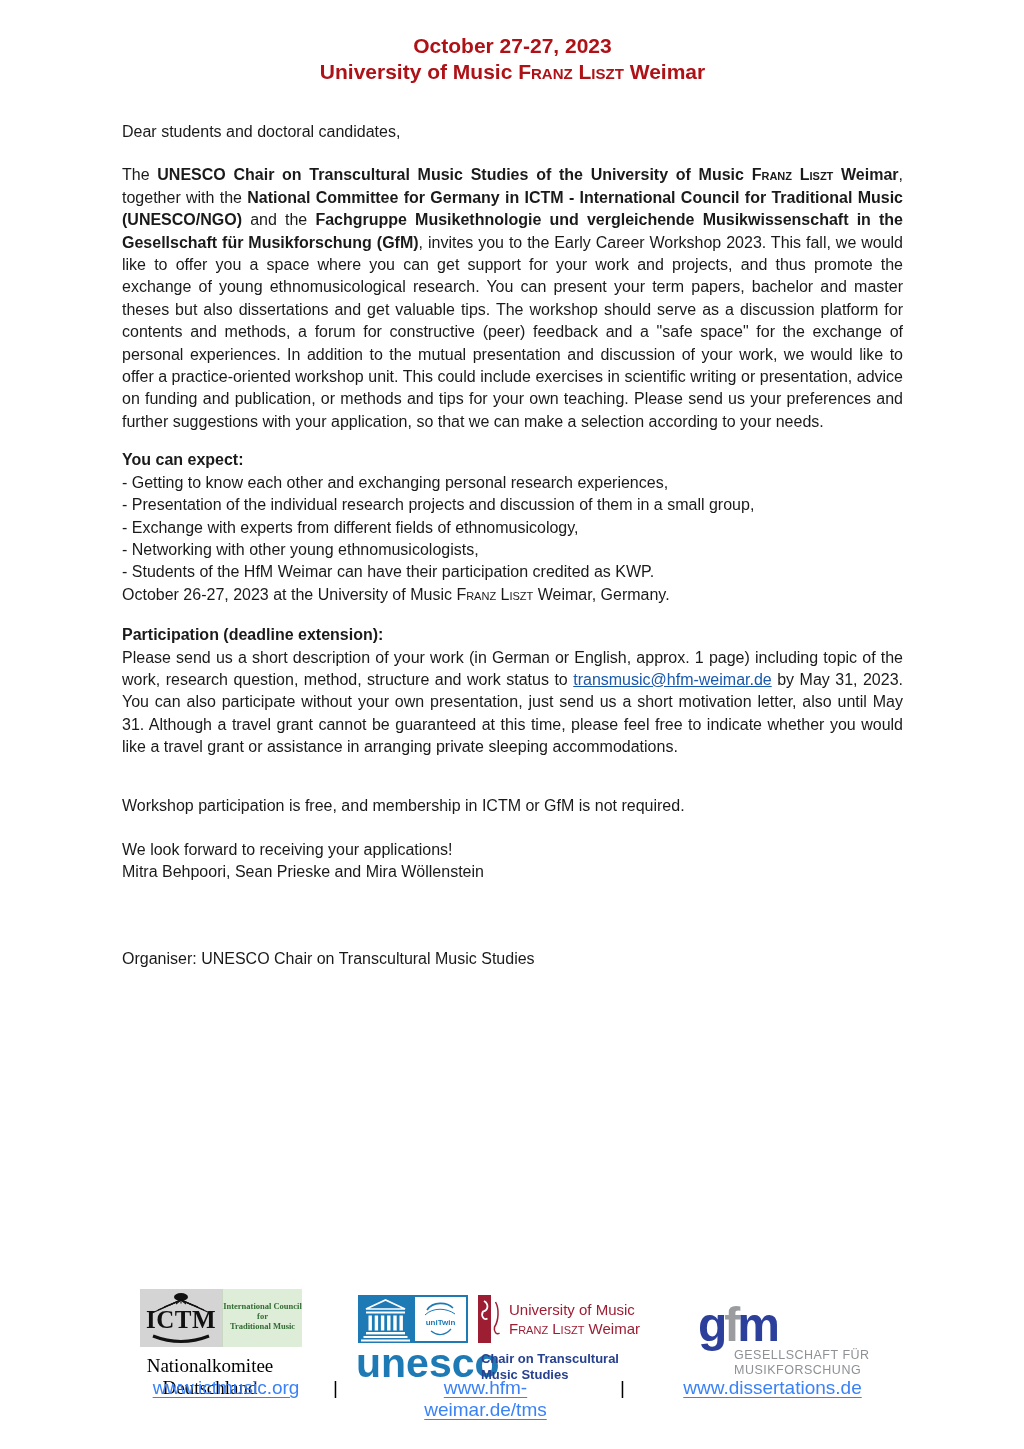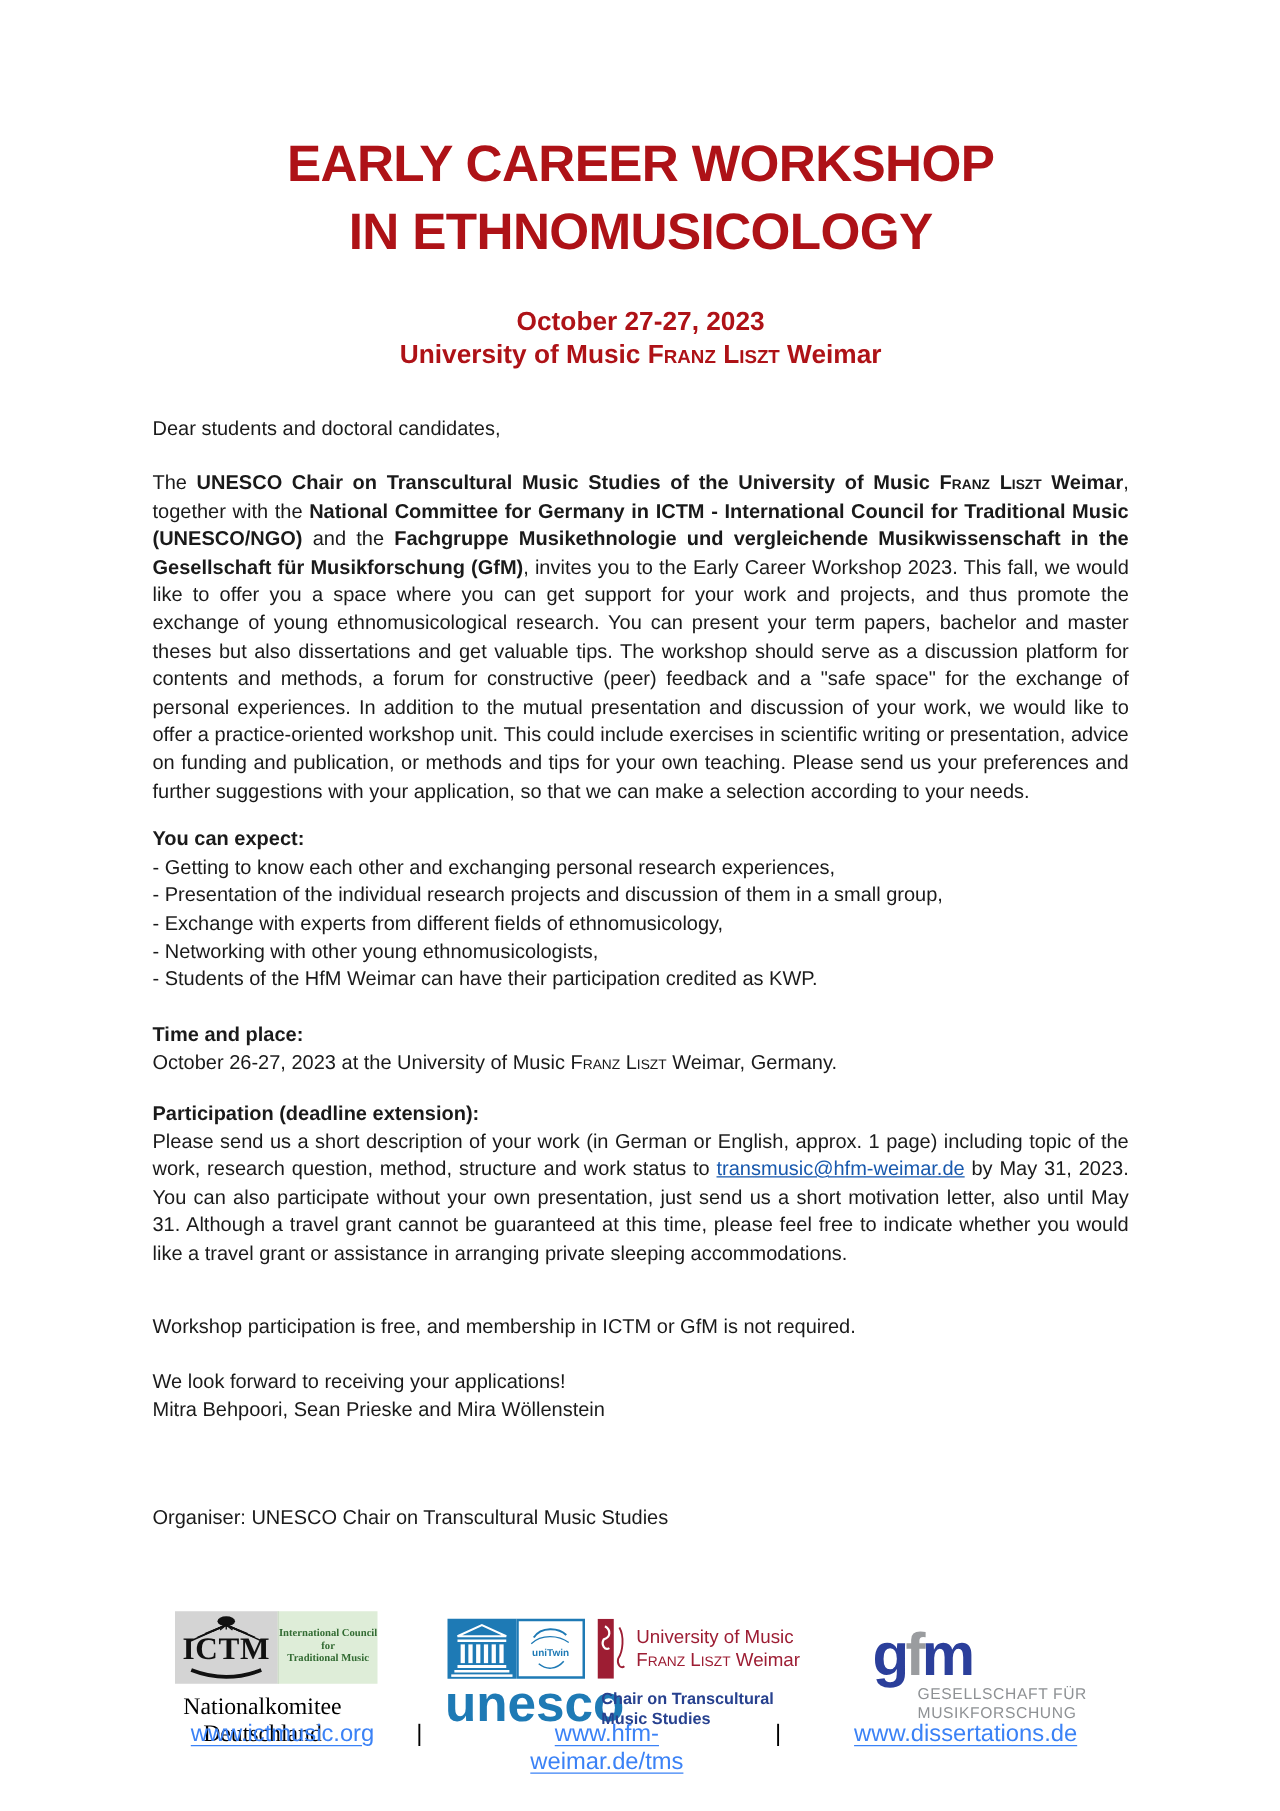--- a/index.html
+++ b/index.html
@@ -102,44 +102,39 @@
   .fsep{position:absolute;top:95px;font-size:19px;color:#000;}
   .fsep1{left:333px;}
   .fsep2{left:620px;}
 </style>
 </head>
 <body>
 
 <div class="page">
   <div class="content">
 
-    <h1 class="title">
-      <span class="tl">EARLY CAREER WORKSHOP</span>
-      <span class="tl">IN ETHNOMUSICOLOGY</span>
-    </h1>
 
     <div class="subtitle">
       <div>October 27-27, 2023</div>
       <div><span>University of Music </span><span class="sc">Franz Liszt</span><span> Weimar</span></div>
     </div>
 
     <p class="salutation">Dear students and doctoral candidates,</p>
 
     <p class="intro"><span>The </span><span class="b">UNESCO Chair on Transcultural Music Studies of the University of Music </span><span class="b sc">Franz Liszt</span><span class="b"> Weimar</span><span>, together with the </span><span class="b">National Committee for Germany in ICTM - International Council for Traditional Music (UNESCO/NGO)</span><span> and the </span><span class="b">Fachgruppe Musikethnologie und vergleichende Musikwissenschaft in the Gesellschaft für Musikforschung (GfM)</span><span>, invites you to the Early Career Workshop 2023. This fall, we would like to offer you a space where you can get support for your work and projects, and thus promote the exchange of young ethnomusicological research. You can present your term papers, bachelor and master theses but also dissertations and get valuable tips. The workshop should serve as a discussion platform for contents and methods, a forum for constructive (peer) feedback and a "safe space" for the exchange of personal experiences. In addition to the mutual presentation and discussion of your work, we would like to offer a practice-oriented workshop unit. This could include exercises in scientific writing or presentation, advice on funding and publication, or methods and tips for your own teaching. Please send us your preferences and further suggestions with your application, so that we can make a selection according to your needs.</span></p>
 
     <p class="heading h-expect">You can expect:</p>
     <div class="list">
       <div class="li">- Getting to know each other and exchanging personal research experiences,</div>
       <div class="li">- Presentation of the individual research projects and discussion of them in a small group,</div>
       <div class="li">- Exchange with experts from different fields of ethnomusicology,</div>
       <div class="li">- Networking with other young ethnomusicologists,</div>
       <div class="li">- Students of the HfM Weimar can have their participation credited as KWP.</div>
     </div>
 
-    <p class="heading h-time">Time and place:</p>
     <p><span>October 26-27, 2023 at the University of Music </span><span class="sc">Franz Liszt</span><span> Weimar, Germany.</span></p>
 
     <p class="heading h-part">Participation (deadline extension):</p>
     <p class="part-body"><span>Please send us a short description of your work (in German or English, approx. 1 page) including topic of the work, research question, method, structure and work status to </span><a class="email-link" href="#">transmusic@hfm-weimar.de</a><span> by May 31, 2023. You can also participate without your own presentation, just send us a short motivation letter, also until May 31. Although a travel grant cannot be guaranteed at this time, please feel free to indicate whether you would like a travel grant or assistance in arranging private sleeping accommodations.</span></p>
 
     <p class="fee">Workshop participation is free, and membership in ICTM or GfM is not required.</p>
 
     <div class="closing">
       <div>We look forward to receiving your applications!</div>
       <div>Mitra Behpoori, Sean Prieske and Mira Wöllenstein</div>

